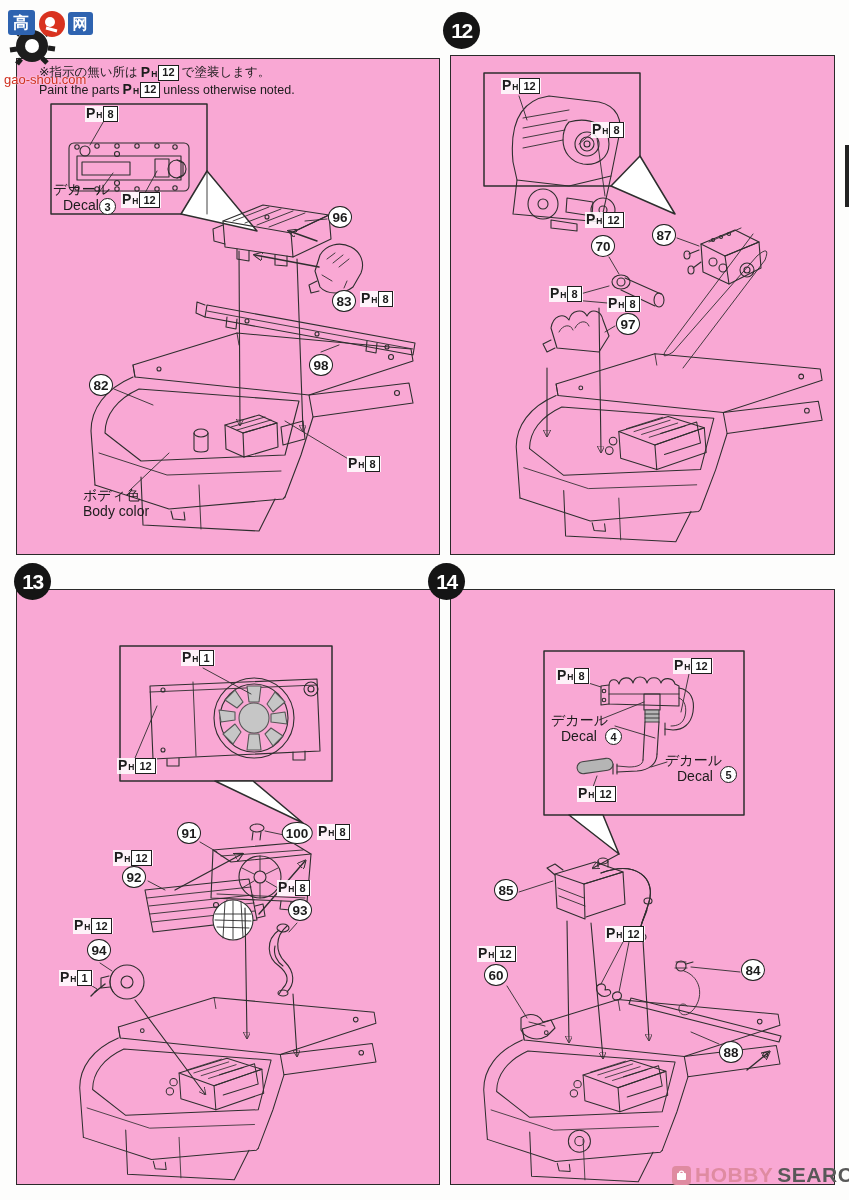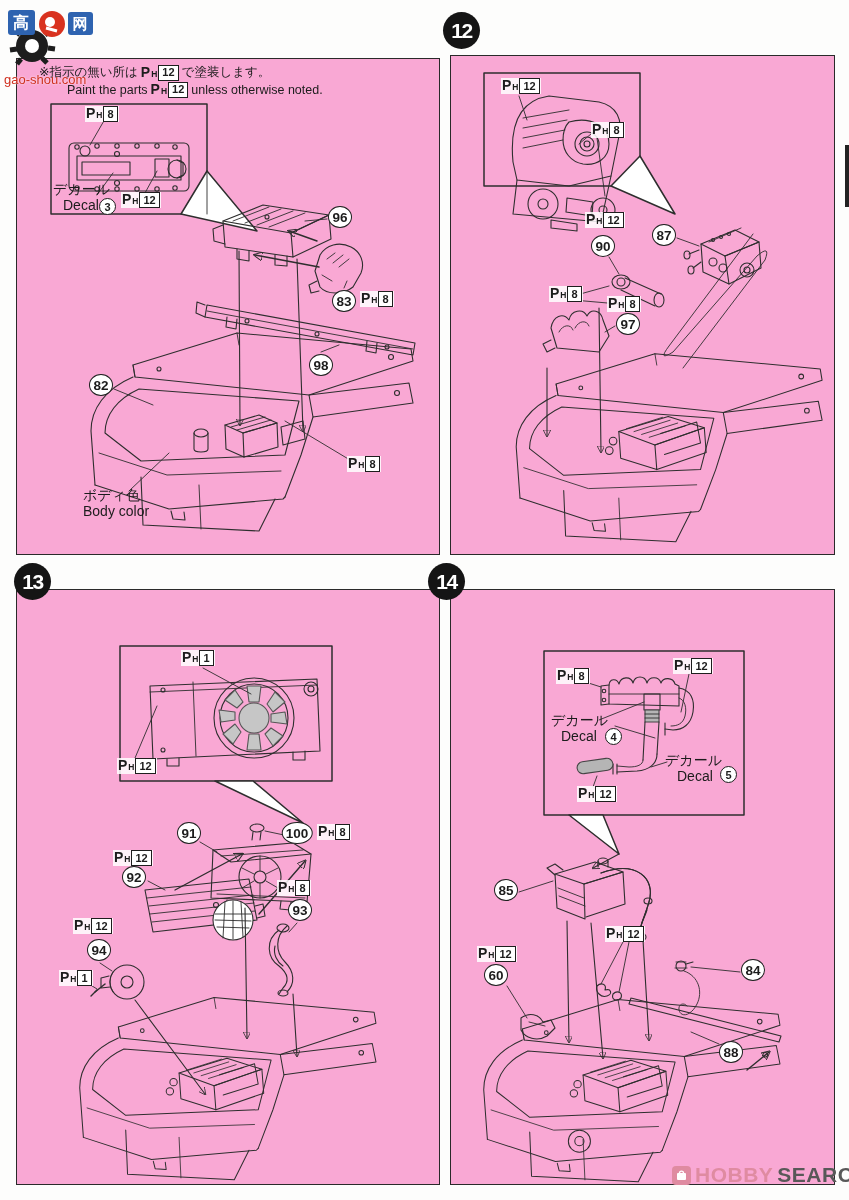--- a/index.html
+++ b/index.html
@@ -23,21 +23,21 @@
   justify-content:center;font-weight:700;font-size:13.5px;z-index:3}
 .ph{position:absolute;display:flex;align-items:flex-start;z-index:3;background:rgba(255,255,255,.85);padding:0 1px}
 .pp{font-weight:900;font-size:14px;line-height:1}
 .hh{font-weight:700;font-size:8.5px;line-height:1;margin:5px 1px 0 1px}
 .bx{border:1.3px solid #1e1e1e;font-weight:700;font-size:11px;line-height:1;padding:1.5px 3px;background:#fff}
 .jp{position:absolute;font-size:14px;white-space:nowrap;z-index:3}
 .decnum{position:absolute;width:17px;height:17px;border:1.5px solid #1e1e1e;border-radius:50%;background:#fff;
   display:flex;align-items:center;justify-content:center;font-weight:700;font-size:11px;z-index:3}
 .note{position:absolute;font-size:12.5px;z-index:3}
 .note .row{display:flex;align-items:center;height:17px;white-space:nowrap}
-.note .row.en{margin-left:28px}
+.note .row.en{margin-left:0}
 .iph{display:inline-flex;align-items:flex-start;margin:0 3px}
 .wm-gs{position:absolute;left:4px;top:4px;z-index:6}
 .wm-hs{position:absolute;left:672px;top:1163px;z-index:6;display:flex;align-items:center;gap:4px;
   font-weight:700;font-size:21px;letter-spacing:.5px}
 .wm-hs .w1{color:#df819b}.wm-hs .w1{color:#df8ba1}.wm-hs .w2{color:#585858}
 .hs-icon{width:19px;height:19px;border-radius:4px;background:#df8ba1;display:flex;align-items:center;justify-content:center;flex:none}
 .edge{position:absolute;left:845px;top:145px;width:4px;height:62px;background:#222;z-index:6}
 .gs-site{font-size:13px;font-weight:400;color:#cf2f1e;margin-top:-2px;text-shadow:0 0 2px #fff}
 </style>
 </head>
@@ -317,21 +317,21 @@
     <span class="ph" style="left:140px;top:66px">
         <b class="pp">P</b>
         <span class="hh">H</span>
         <span class="bx">8</span>
       </span>
     <span class="ph" style="left:134px;top:156px">
         <b class="pp">P</b>
         <span class="hh">H</span>
         <span class="bx">12</span>
       </span>
-    <span class="circ" style="left:152px;top:190px">90</span>
+    <span class="circ" style="left:152px;top:190px">70</span>
     <span class="circ" style="left:213px;top:179px">87</span>
     <span class="ph" style="left:98px;top:230px">
         <b class="pp">P</b>
         <span class="hh">H</span>
         <span class="bx">8</span>
       </span>
     <span class="ph" style="left:156px;top:240px">
         <b class="pp">P</b>
         <span class="hh">H</span>
         <span class="bx">8</span>

